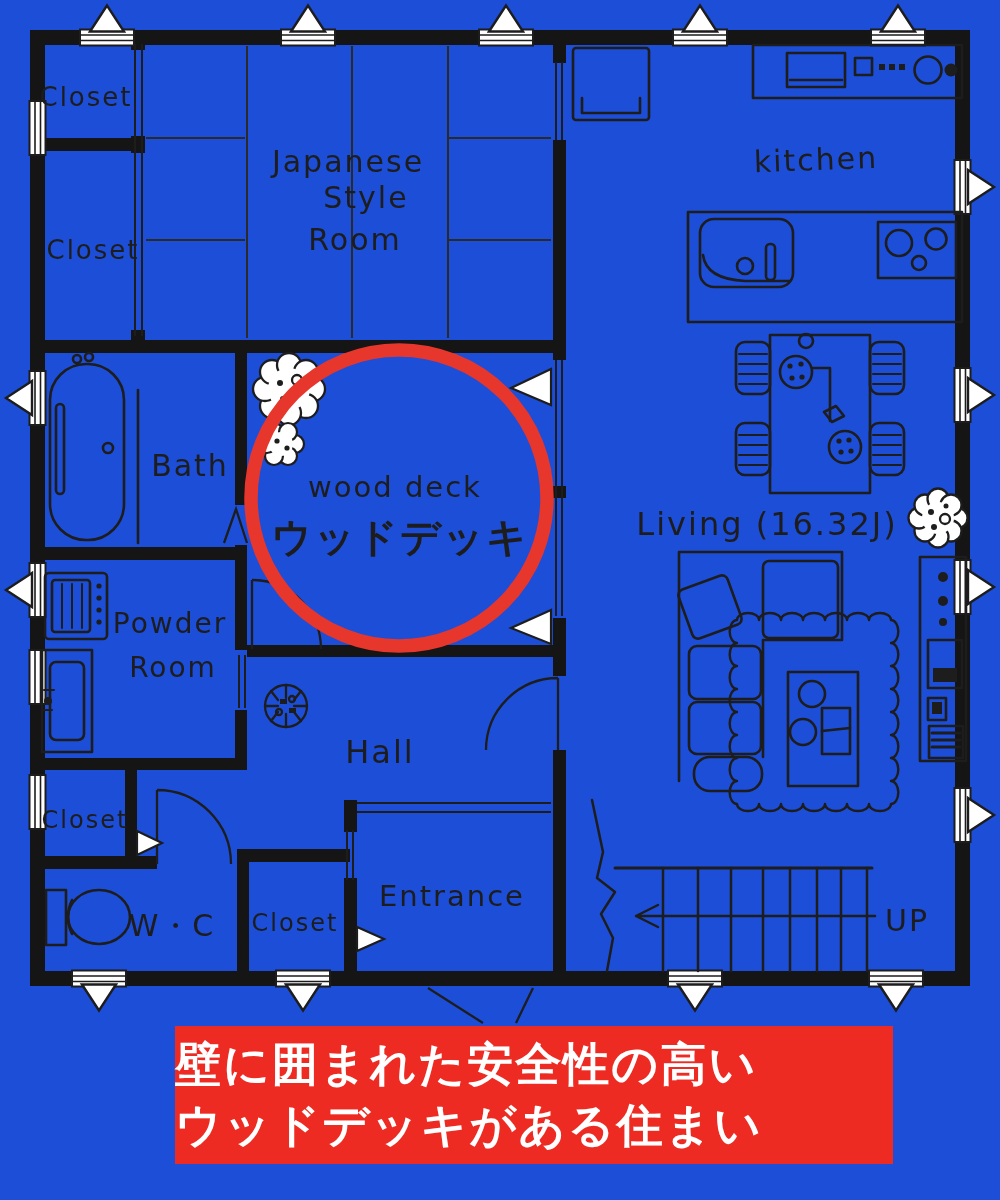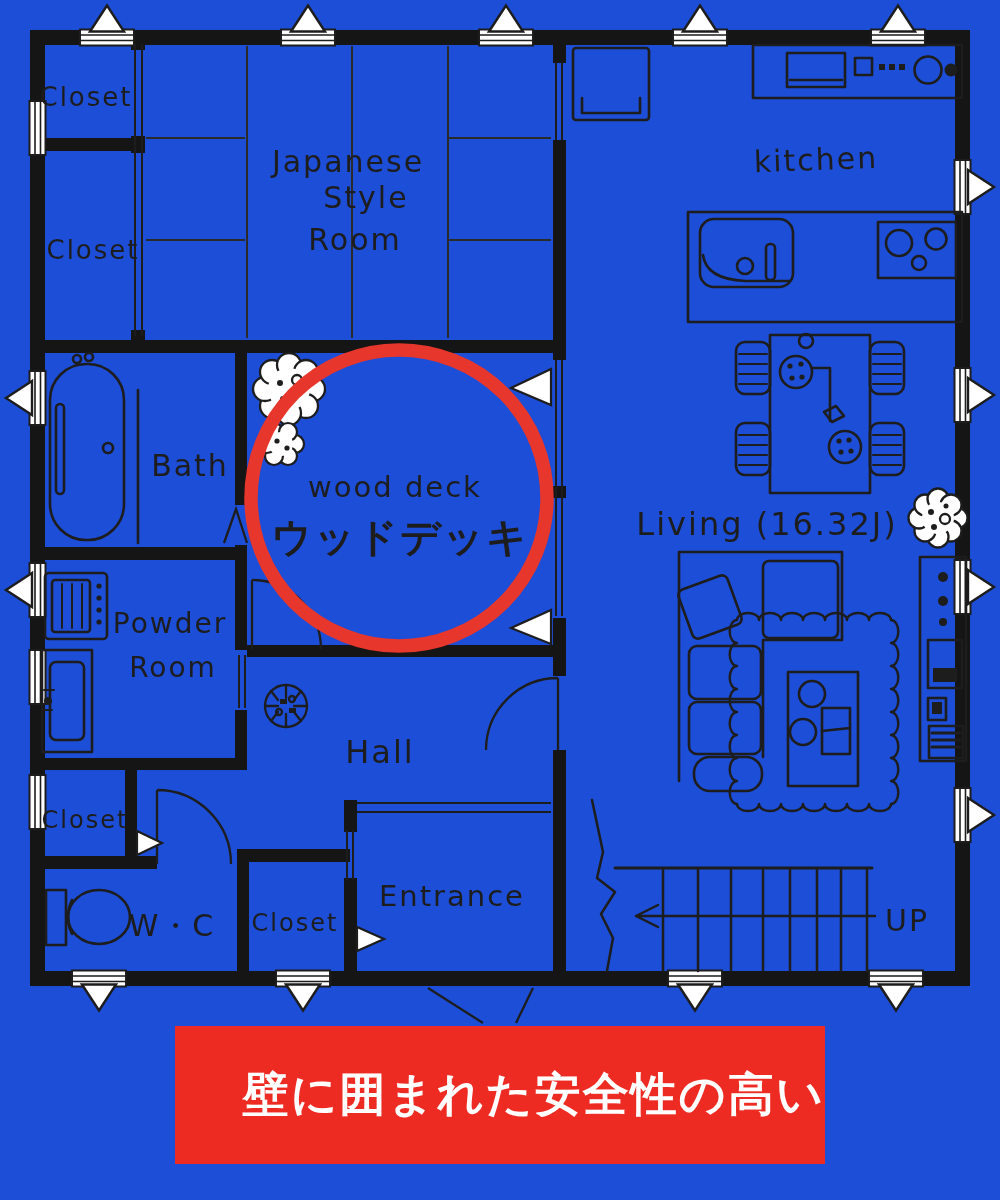--- a/index.html
+++ b/index.html
@@ -1,22 +1,22 @@
 <!DOCTYPE html>
 <html><head>
 <meta charset="utf-8">
 <style>
   html,body{margin:0;padding:0;background:#fff;}
   .stage{position:relative;width:1000px;height:1200px;background:#1d4ed8;overflow:hidden;
          font-family:"DejaVu Sans",sans-serif;}
   svg{position:absolute;left:0;top:0;}
   text{font-family:"DejaVu Sans",sans-serif;fill:#1d1d1d;}
   .hand{letter-spacing:2px;}
-  .banner{position:absolute;left:175px;top:1026px;width:650px;height:138px;
-          background:#ee2b22;display:flex;flex-direction:column;align-items:flex-end;
+  .banner{position:absolute;left:175px;top:1026px;width:718px;height:138px;
+          background:#ee2b22;display:flex;flex-direction:column;align-items:flex-start;
           justify-content:center;gap:6px;}
   .banner span{color:#fff;font-weight:bold;font-size:46px;line-height:1.2;
                letter-spacing:2px;white-space:nowrap;}
 </style>
 </head>
 <body>
 
 <div class="stage">
 <svg width="1000" height="1200" viewBox="0 0 1000 1200">
 
@@ -363,14 +363,15 @@
     <text x="85" y="828" font-size="24">Closet</text>
     <text x="172" y="936" font-size="30">W・C</text>
     <text x="295" y="931" font-size="24">Closet</text>
     <text x="452" y="906" font-size="29">Entrance</text>
     <text x="907" y="931" font-size="30">UP</text>
   </g>
 </svg>
 
 <div class="banner">
   <span>壁に囲まれた安全性の高い</span>
+  <span>ウッドデッキがある住まい</span>
 </div>
 </div>
 
 </body></html>

